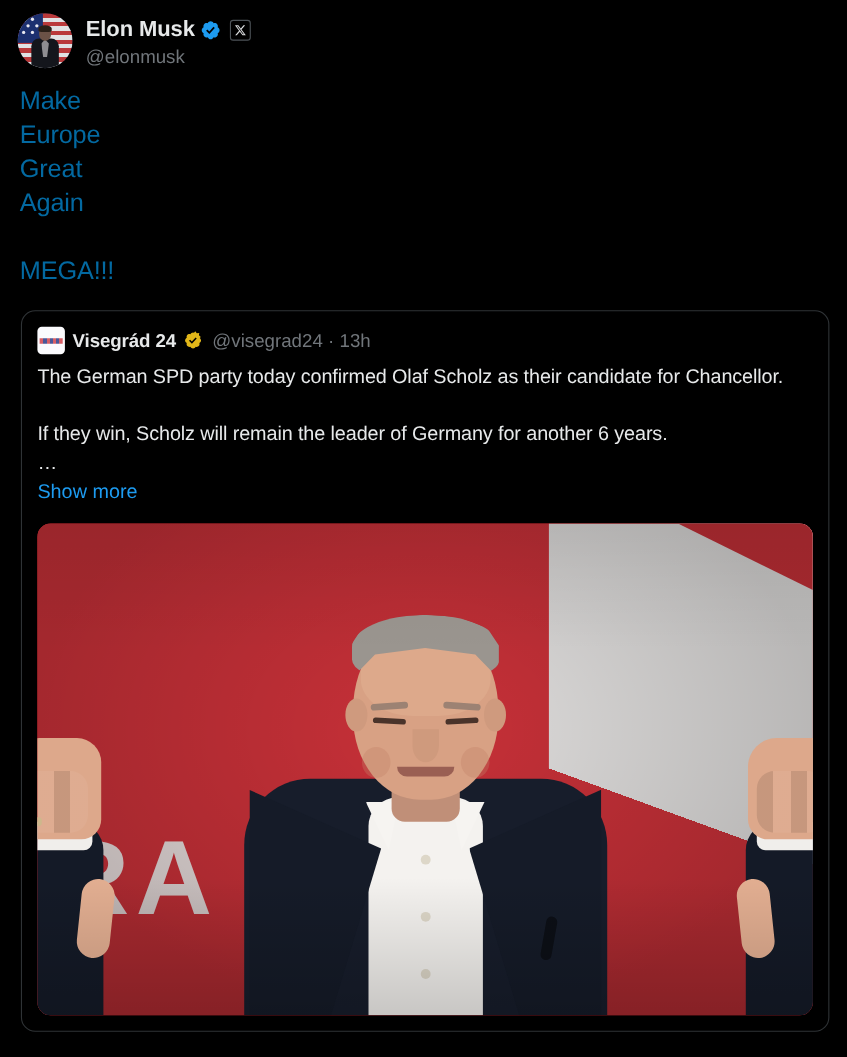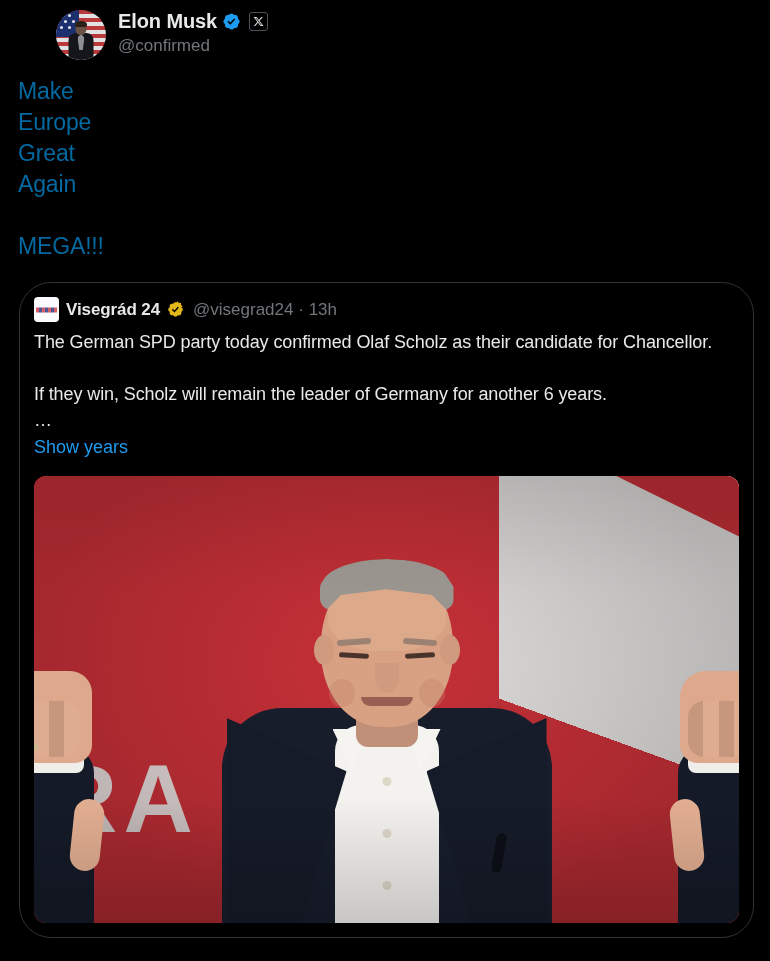--- a/index.html
+++ b/index.html
@@ -20,25 +20,24 @@
     position: relative;
     width: 770px;
     height: 961px;
     background: #000000;
     box-sizing: border-box;
   }
 
   
   .post-header {
     display: flex;
-    align-items: flex-start;
+    align-items: flex-end;
     padding: 10px 14px 0 16px;
     height: 62px;
     box-sizing: border-box;
-    margin-left: 40px;
   }
   .avatar {
     width: 50px;
     height: 50px;
     border-radius: 50%;
     flex: 0 0 50px;
     overflow: hidden;
     position: relative;
     background: #14233a;
   }
@@ -207,21 +206,21 @@
     line-height: 31px;
     color: #0369a1;
     white-space: pre-wrap;
     letter-spacing: -.15px;
   }
 
   
   .quote-card {
     margin: 20px 16px 0 19px;
     border: 1px solid #2f3336;
-    border-radius: 32px;
+    border-radius: 13px;
     overflow: hidden;
     background: #000000;
   }
   .quote-header {
     display: flex;
     align-items: center;
     gap: 7px;
     padding: 14px 14px 0 14px;
   }
   .quote-avatar {
@@ -605,21 +604,21 @@
           <path fill="#1d9bf0" d="M20.396 11c-.018-.646-.215-1.275-.57-1.816-.354-.54-.852-.972-1.438-1.246.223-.607.27-1.264.14-1.897-.131-.634-.437-1.218-.882-1.687-.47-.445-1.053-.75-1.687-.882-.633-.13-1.29-.083-1.897.14-.273-.587-.704-1.086-1.245-1.44S11.647 1.62 11 1.604c-.646.017-1.273.213-1.813.568s-.969.854-1.24 1.44c-.608-.223-1.267-.272-1.902-.14-.635.13-1.22.436-1.69.882-.445.47-.749 1.055-.878 1.688-.13.633-.08 1.29.144 1.896-.587.274-1.087.705-1.443 1.245-.356.54-.555 1.17-.574 1.817.02.647.218 1.276.574 1.817.356.54.856.972 1.443 1.245-.224.606-.274 1.263-.144 1.896.13.634.433 1.218.877 1.688.47.443 1.054.747 1.687.878.633.132 1.29.084 1.897-.136.274.586.705 1.084 1.246 1.439.54.354 1.17.551 1.816.569.647-.016 1.276-.213 1.817-.567s.972-.854 1.245-1.44c.604.239 1.266.296 1.903.164.636-.132 1.22-.447 1.68-.907.46-.46.776-1.044.908-1.681s.075-1.299-.165-1.903c.586-.274 1.084-.705 1.439-1.246.354-.54.551-1.17.569-1.816zM9.662 14.85l-3.429-3.428 1.293-1.302 2.072 2.072 4.4-4.794 1.347 1.247z"></path>
         </svg>
 
         <span class="x-premium-badge">
           <svg viewBox="0 0 24 24">
             <path fill="#d8dadc" d="M18.244 2.25h3.308l-7.227 8.26 8.502 11.24H16.17l-5.214-6.817L4.99 21.75H1.68l7.73-8.835L1.254 2.25H8.08l4.713 6.231zm-1.161 17.52h1.833L7.084 4.126H5.117z"></path>
           </svg>
         </span>
       </div>
 
-      <div class="handle">@confirmed</div>
+      <div class="handle">@elonmusk</div>
     </div>
 
   </div>
 
   <div class="post-body">Make
 Europe
 Great
 Again
 
 MEGA!!!</div>
@@ -645,21 +644,21 @@
         <span>·</span>
         <span>13h</span>
       </span>
     </div>
 
     <div class="quote-text">The German SPD party today confirmed Olaf Scholz as their candidate for Chancellor.
 
 If they win, Scholz will remain the leader of Germany for another 6 years.
 …</div>
 
-    <a class="show-more">Show years</a>
+    <a class="show-more">Show more</a>
 
     
     <div class="quote-media">
       <div class="photo">
         <div class="bg-red"></div>
         <div class="bg-white-wedge2"></div>
         <div class="bg-red-diag"></div>
         <div class="bg-letters">RA</div>
         <div class="bg-shadow"></div>
 

